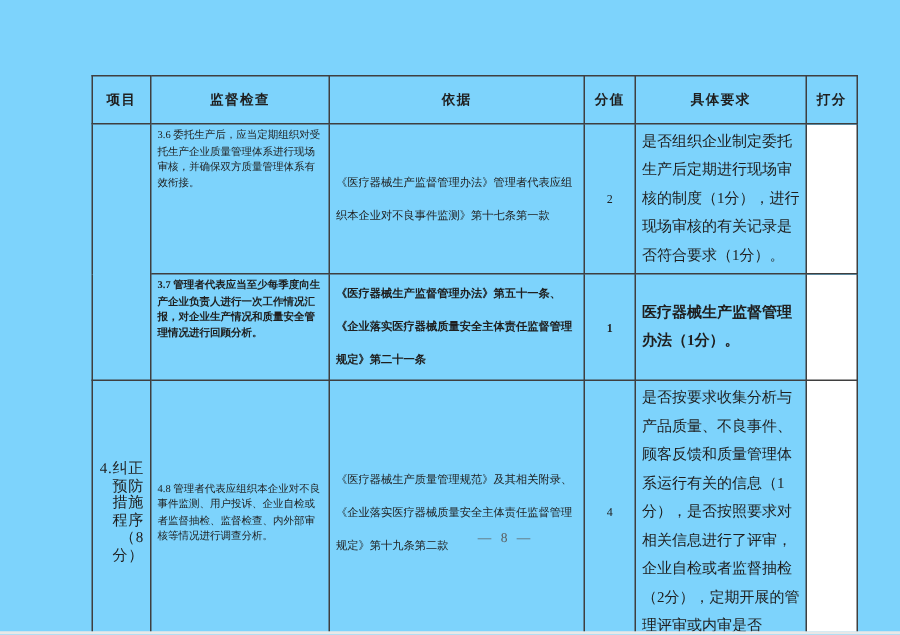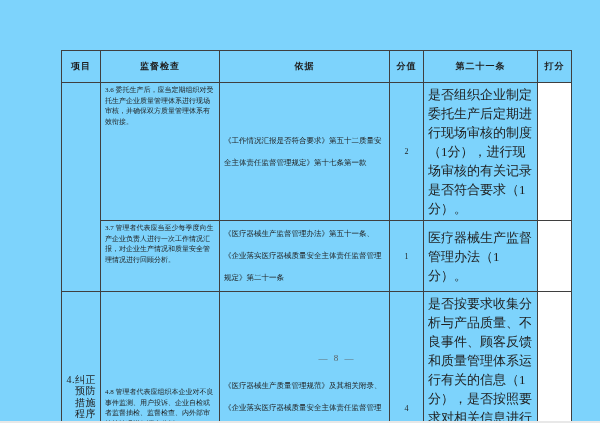--- a/index.html
+++ b/index.html
@@ -15,31 +15,31 @@
     border:1px solid #3f3f3f;
     word-break:break-all;overflow:hidden;
     padding:2px 4px;
   }
   table.doc th{
     font-size:9px;font-weight:bold;text-align:center;vertical-align:middle;
     padding:0;letter-spacing:1px;
   }
   tr.hrow{height:32px;}
   tr.r1{height:79px;}
-  tr.r2{height:66px;}
+  tr.r2{height:66px;font-weight:bold;}
   tr.r3{height:113px;}
   td.c-project{
     text-align:right;vertical-align:middle;font-size:10px;line-height:11.5px;
     padding:2px 3px;letter-spacing:0.5px;
   }
   td.c-req{vertical-align:top;font-size:7px;line-height:10.5px;padding:5px 4px;}
   td.c-req.mid{vertical-align:middle;}
   td.c-basis{vertical-align:middle;font-size:7.5px;line-height:22px;padding:2px 9px;}
   td.c-score{text-align:center;vertical-align:middle;font-size:8px;}
-  td.c-points{vertical-align:middle;font-size:13px;line-height:19px;padding:1px 4px;}
+  td.c-points{vertical-align:middle;font-size:10px;line-height:19px;padding:1px 4px;}
   td.c-mark{background:#ffffff;}
   .pageno{
     position:absolute;left:297px;top:353px;width:80px;text-align:center;
     font-size:9px;color:#5a5a5a;letter-spacing:2px;
   }
 </style>
 </head>
 <body>
 
 <div class="page">
@@ -52,27 +52,27 @@
       <col style="width:34px">
       <col style="width:114px">
       <col style="width:34px">
     </colgroup>
     <tbody>
         <tr class="hrow">
       <th>项目</th>
       <th>监督检查</th>
       <th>依据</th>
       <th>分值</th>
-      <th>第二十一条</th>
+      <th>具体要求</th>
       <th>打分</th>
     </tr>
     <tr class="r1">
       <td class="c-project" rowspan="2"></td>
       <td class="c-req">3.6 委托生产后，应当定期组织对受托生产企业质量管理体系进行现场审核，并确保双方质量管理体系有效衔接。</td>
-      <td class="c-basis">《工作情况汇报是否符合要求》第五十二质量安全主体责任监督管理规定》第十七条第一款</td>
+      <td class="c-basis">《医疗器械生产监督管理办法》管理者代表应组织本企业对不良事件监测》第十七条第一款</td>
       <td class="c-score">2</td>
       <td class="c-points">是否组织企业制定委托生产后定期进行现场审核的制度（1分），进行现场审核的有关记录是否符合要求（1分）。</td>
       <td class="c-mark"></td>
     </tr>
     <tr class="r2">
       <td class="c-req">3.7 管理者代表应当至少每季度向生产企业负责人进行一次工作情况汇报，对企业生产情况和质量安全管理情况进行回顾分析。</td>
       <td class="c-basis">《医疗器械生产监督管理办法》第五十一条、《企业落实医疗器械质量安全主体责任监督管理规定》第二十一条</td>
       <td class="c-score">1</td>
       <td class="c-points">医疗器械生产监督管理办法（1分）。</td>
       <td class="c-mark"></td>

